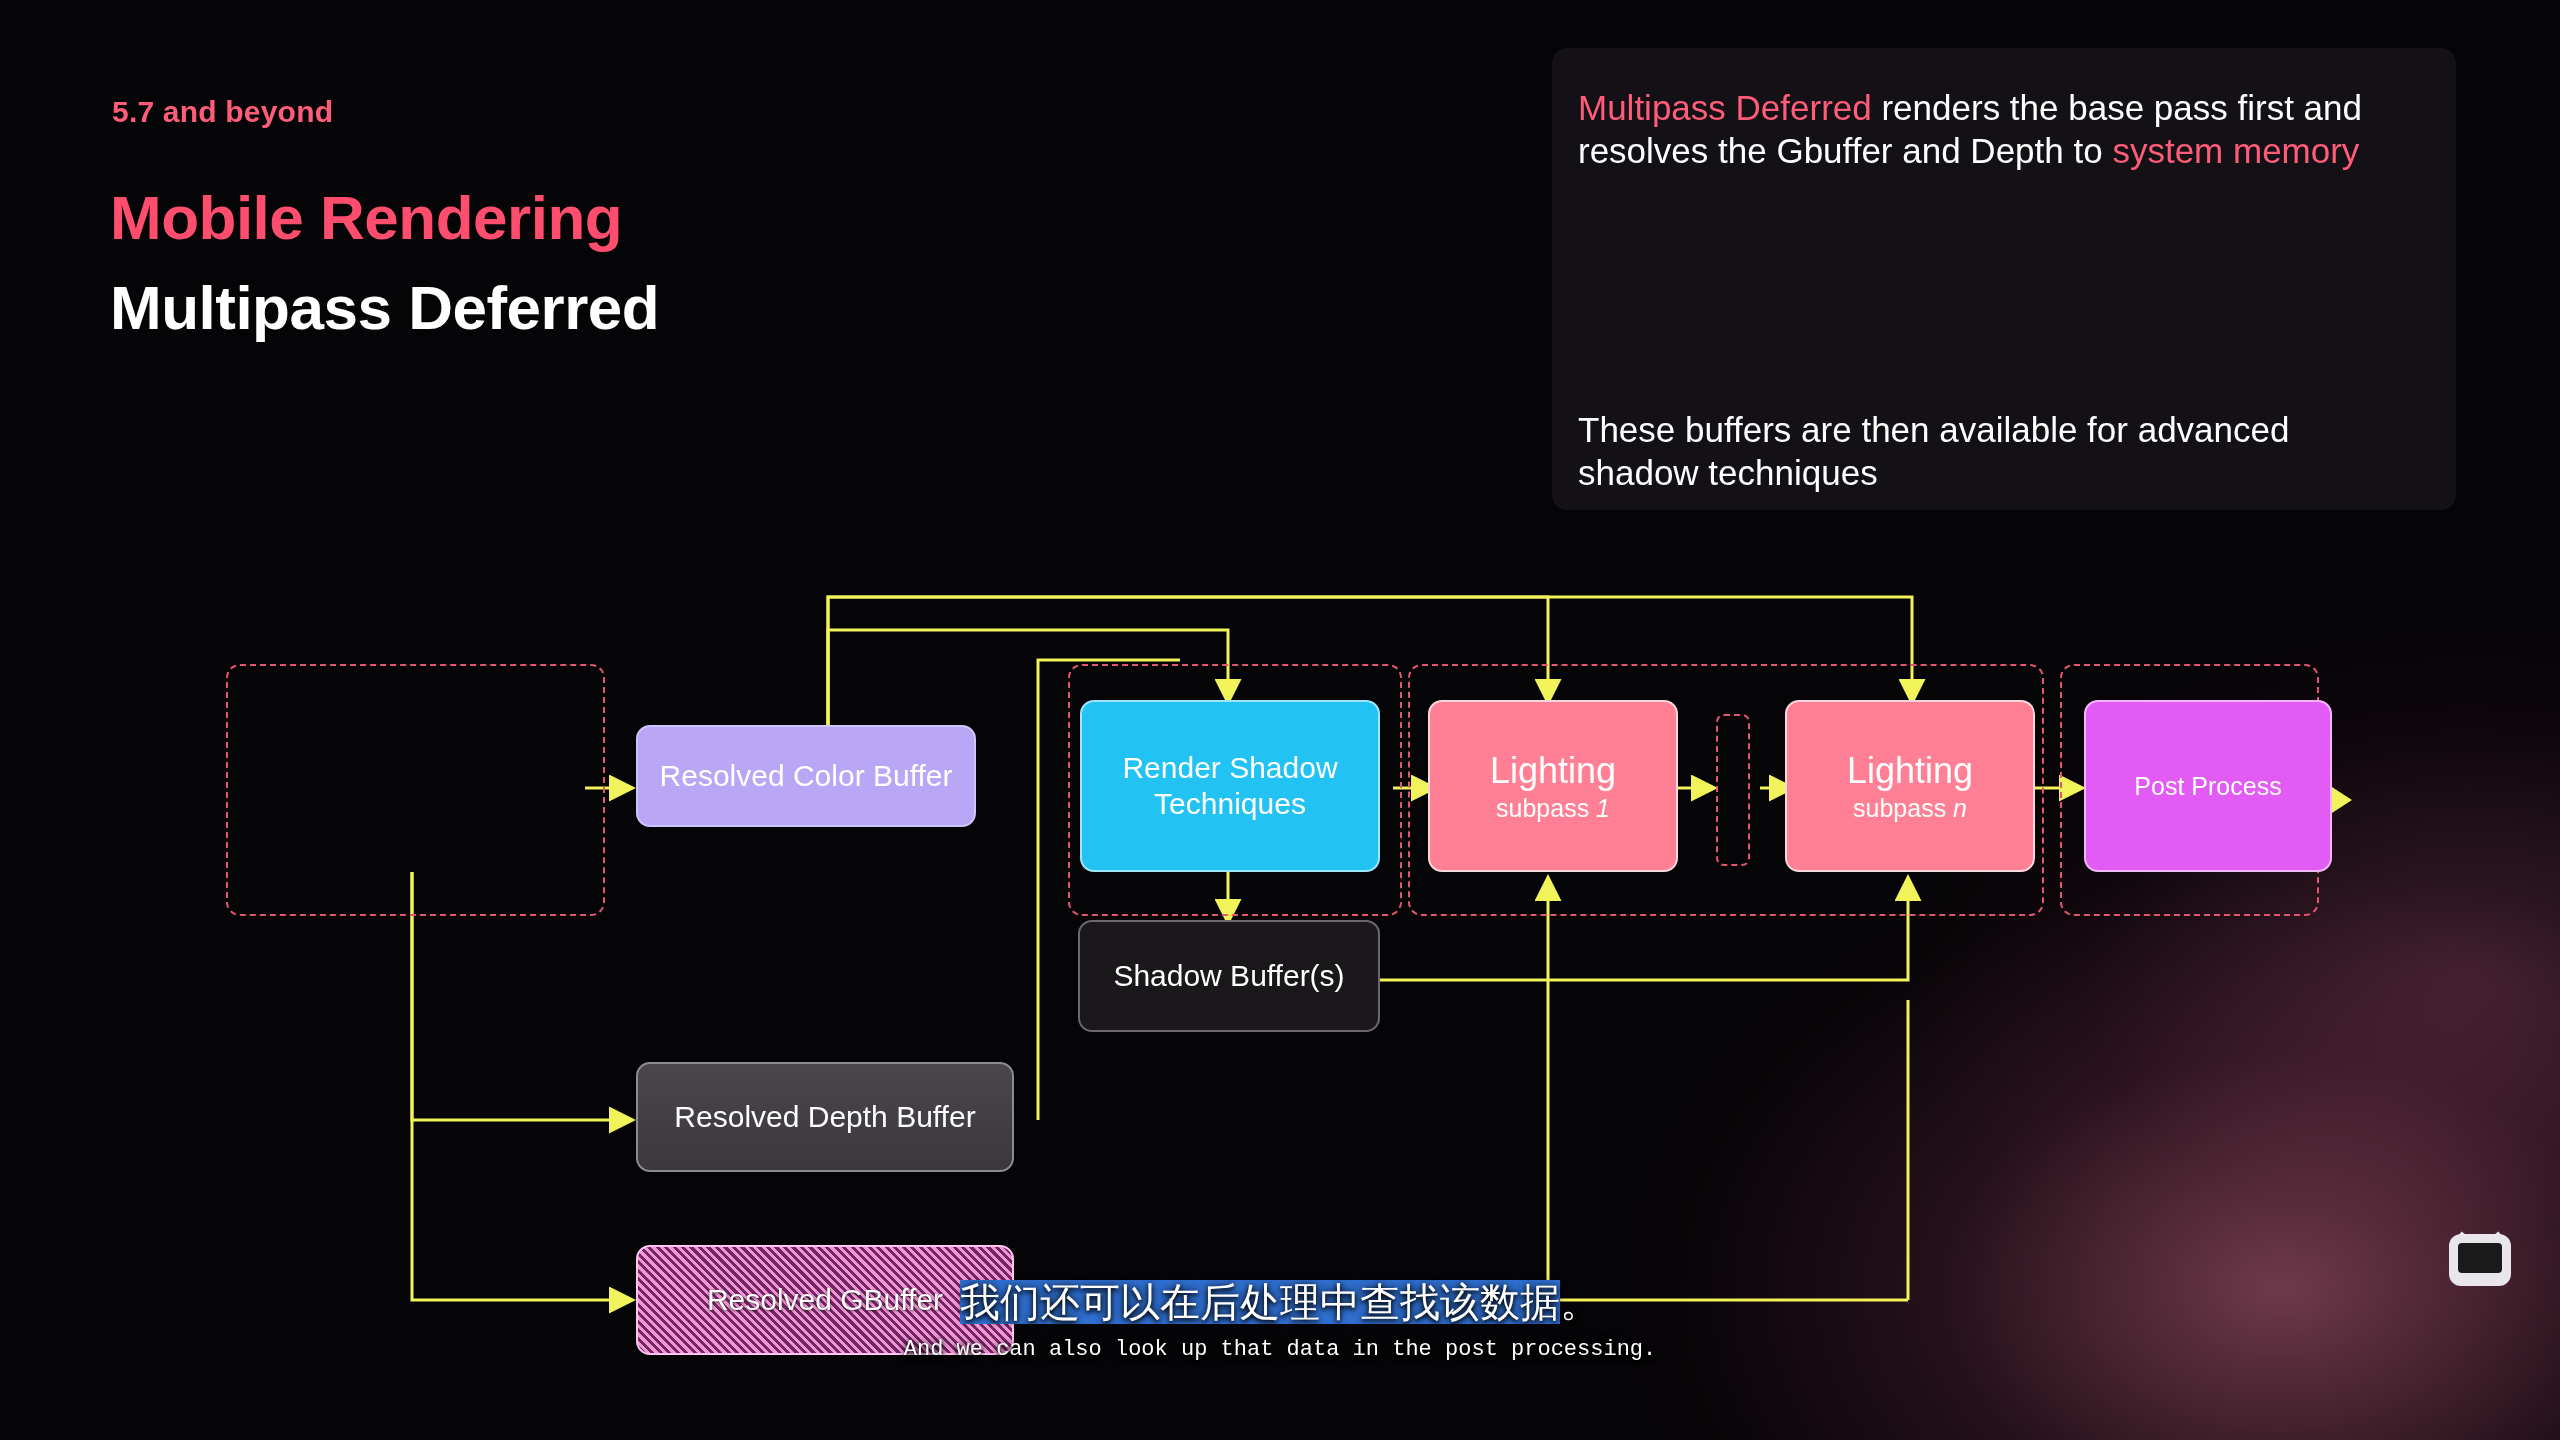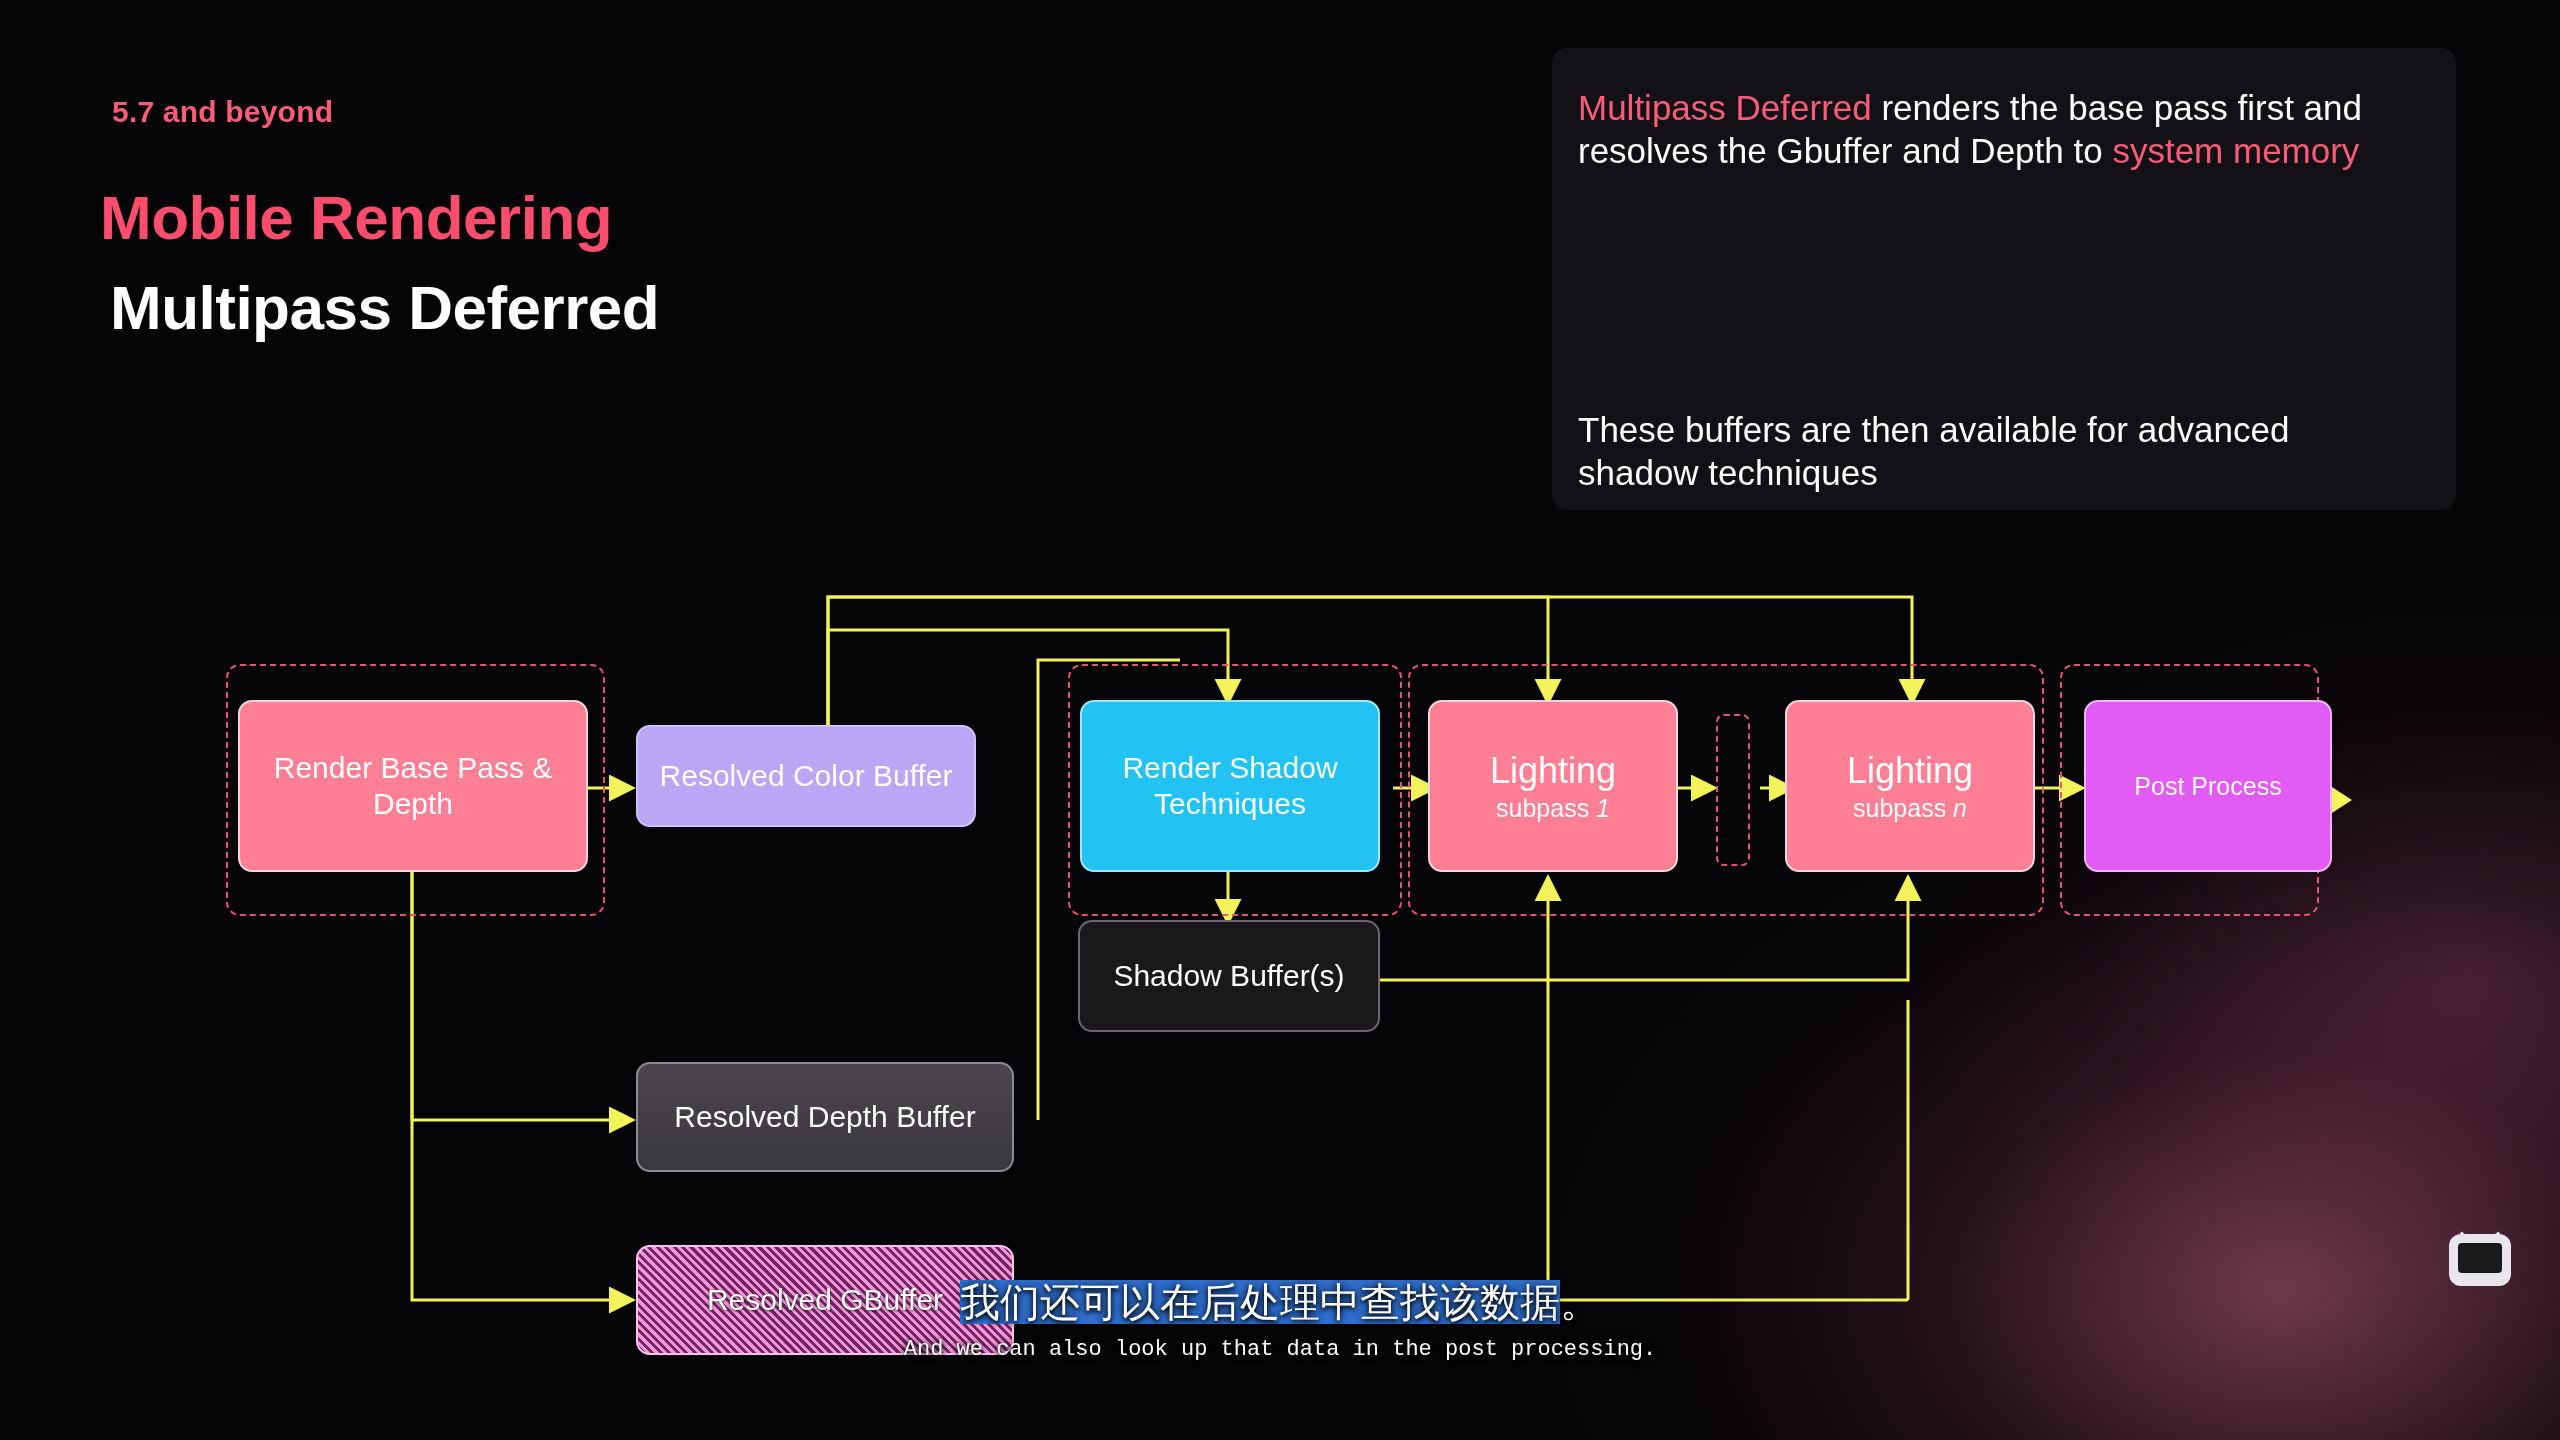--- a/index.html
+++ b/index.html
@@ -6,21 +6,21 @@
   body{width:2560px;height:1440px;overflow:hidden;font-family:"Liberation Sans",sans-serif;}
   #stage{position:relative;width:2560px;height:1440px;
     background:
       radial-gradient(ellipse 900px 620px at 2280px 1290px, rgba(214,110,140,0.50) 0%, rgba(150,60,95,0.22) 38%, rgba(40,12,25,0.05) 68%, rgba(0,0,0,0) 82%),
       radial-gradient(ellipse 700px 460px at 2470px 980px, rgba(190,90,130,0.30) 0%, rgba(90,30,60,0.10) 55%, rgba(0,0,0,0) 80%),
       #050406;
     overflow:hidden;}
 
   
   .eyebrow{position:absolute;left:112px;top:95px;color:#ff5c7a;font-size:30px;font-weight:bold;letter-spacing:0.2px;}
-  .title1{position:absolute;left:100px;top:182px;color:#ff4d6d;font-size:62px;font-weight:bold;letter-spacing:-0.5px;}
+  .title1{position:absolute;left:110px;top:182px;color:#ff4d6d;font-size:62px;font-weight:bold;letter-spacing:-0.5px;}
   .title2{position:absolute;left:110px;top:272px;color:#ffffff;font-size:62px;font-weight:bold;letter-spacing:-0.5px;}
 
   
   .callout{position:absolute;left:1552px;top:48px;width:904px;height:462px;
     background:#141116;border-radius:15px;padding:0;}
   .callout p{margin:0;position:absolute;left:26px;width:840px;color:#ffffff;font-size:35px;line-height:1.24;}
   .p1{top:38px;}
   .p2{top:360px;}
   .hl{color:#ff5c7a;}
 
@@ -111,23 +111,20 @@
     <path d="M2318,778 L2352,800 L2318,822 z" fill="#f2f25a"></path>
     <rect x="2300" y="790" width="20" height="20" fill="#f2f25a"></rect>
   </svg>
 
   <div class="dashbox" style="left:226px;top:664px;width:375px;height:248px;"></div>
   <div class="dashbox" style="left:1068px;top:664px;width:330px;height:248px;"></div>
   <div class="dashbox" style="left:1408px;top:664px;width:632px;height:248px;"></div>
   <div class="dashbox" style="left:2060px;top:664px;width:255px;height:248px;"></div>
   <div class="dashgap" style="left:1716px;top:714px;width:30px;height:148px;"></div>
 
-  <div class="node pink" style="left:238px;top:700px;width:350px;height:172px;">
-    <span class="lbl">Render Base Pass &amp; Depth</span>
-  </div>
 
   <div class="node purple" style="left:636px;top:725px;width:340px;height:102px;">
     <span class="lbl">Resolved Color Buffer</span>
   </div>
 
   <div class="node cyan" style="left:1080px;top:700px;width:300px;height:172px;">
     <span class="lbl">Render Shadow Techniques</span>
   </div>
 
   <div class="node pink" style="left:1428px;top:700px;width:250px;height:172px;flex-direction:column;">

